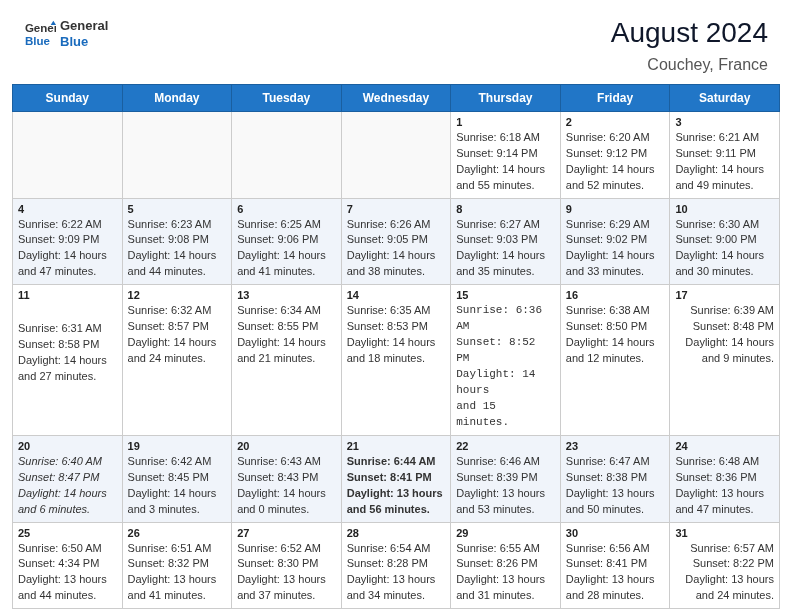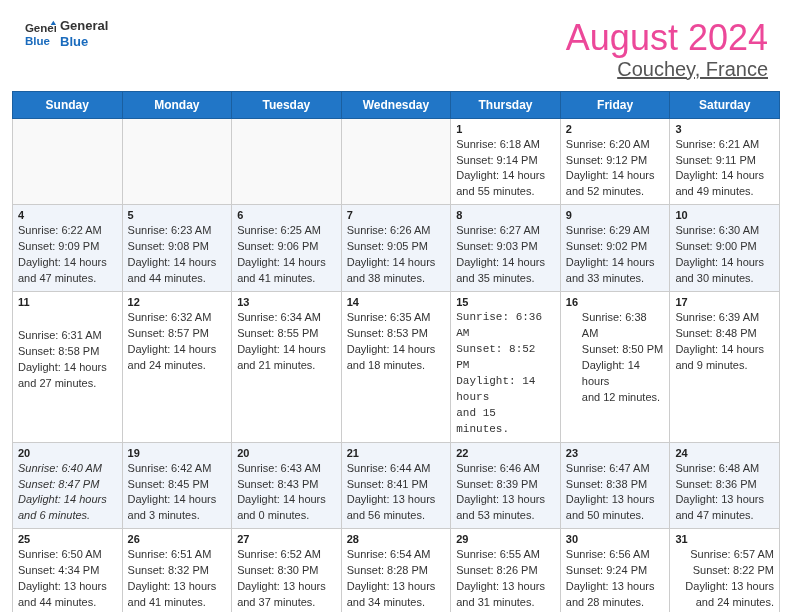--- a/index.html
+++ b/index.html
@@ -22,30 +22,29 @@
       gap: 4px;
     }
     .logo-icon {
       width: 32px;
       height: 32px;
     }
     .title-block {
       text-align: right;
     }
     .month-year {
-      font-size: 36px;
+      font-size: 28px;
       font-weight: normal;
-      color: #ec4899;
+      color: #0f172a;
       line-height: 1.1;
     }
     .location {
-      font-size: 20px;
+      font-size: 16px;
       color: #555;
-      margin-top: 0;
-      text-decoration: underline;
+      margin-top: 7px;
     }
     .calendar {
       width: 100%;
       border-collapse: collapse;
       margin: 0 0 0 0;
       padding: 0 10px;
       table-layout: fixed;
     }
     .calendar-wrap {
       padding: 0 12px 14px 12px;
@@ -236,28 +235,28 @@
           </td>
           <td>
             <span class="day-num">15</span>
             <div class="day-detail" style="white-space: pre-line; font-family: Liberation Mono, monospace;">Sunrise: 6:36 AM
 Sunset: 8:52 PM
 Daylight: 14 hours
 and 15 minutes.</div>
           </td>
           <td>
             <span class="day-num">16</span>
-            <div class="day-detail" style="white-space: pre-line; margin-left: 16px;">Sunrise: 6:38 AM
+            <div class="day-detail" style="white-space: pre-line;">Sunrise: 6:38 AM
 Sunset: 8:50 PM
 Daylight: 14 hours
 and 12 minutes.</div>
           </td>
           <td>
             <span class="day-num">17</span>
-            <div class="day-detail" style="white-space: pre-line;">Sunrise: 6:39 AM
+            <div class="day-detail" style="white-space: pre-line; text-align: right;">Sunrise: 6:39 AM
 Sunset: 8:48 PM
 Daylight: 14 hours
 and 9 minutes.</div>
           </td>
         </tr>
         <tr>
           <td class="alt-row">
             <span class="day-num">20</span>
             <div class="day-detail" style="white-space: pre-line; font-style: italic;">Sunrise: 6:40 AM
 Sunset: 8:47 PM
@@ -273,21 +272,21 @@
           </td>
           <td class="alt-row">
             <span class="day-num">20</span>
             <div class="day-detail" style="white-space: pre-line;">Sunrise: 6:43 AM
 Sunset: 8:43 PM
 Daylight: 14 hours
 and 0 minutes.</div>
           </td>
           <td class="alt-row">
             <span class="day-num">21</span>
-            <div class="day-detail" style="white-space: pre-line;">Sunrise: 6:44 AM
+            <div class="day-detail" style="white-space: pre-line; font-weight: bold;">Sunrise: 6:44 AM
 Sunset: 8:41 PM
 Daylight: 13 hours
 and 56 minutes.</div>
           </td>
           <td class="alt-row">
             <span class="day-num">22</span>
             <div class="day-detail" style="white-space: pre-line;">Sunrise: 6:46 AM
 Sunset: 8:39 PM
 Daylight: 13 hours
 and 53 minutes.</div>
@@ -339,21 +338,21 @@
           <td>
             <span class="day-num">29</span>
             <div class="day-detail" style="white-space: pre-line;">Sunrise: 6:55 AM
 Sunset: 8:26 PM
 Daylight: 13 hours
 and 31 minutes.</div>
           </td>
           <td>
             <span class="day-num">30</span>
             <div class="day-detail" style="white-space: pre-line;">Sunrise: 6:56 AM
-Sunset: 9:24 PM
+Sunset: 8:41 PM
 Daylight: 13 hours
 and 28 minutes.</div>
           </td>
           <td>
             <span class="day-num">31</span>
             <div class="day-detail" style="white-space: pre-line; text-align: right;">Sunrise: 6:57 AM
 Sunset: 8:22 PM
 Daylight: 13 hours
 and 24 minutes.</div>
           </td>

